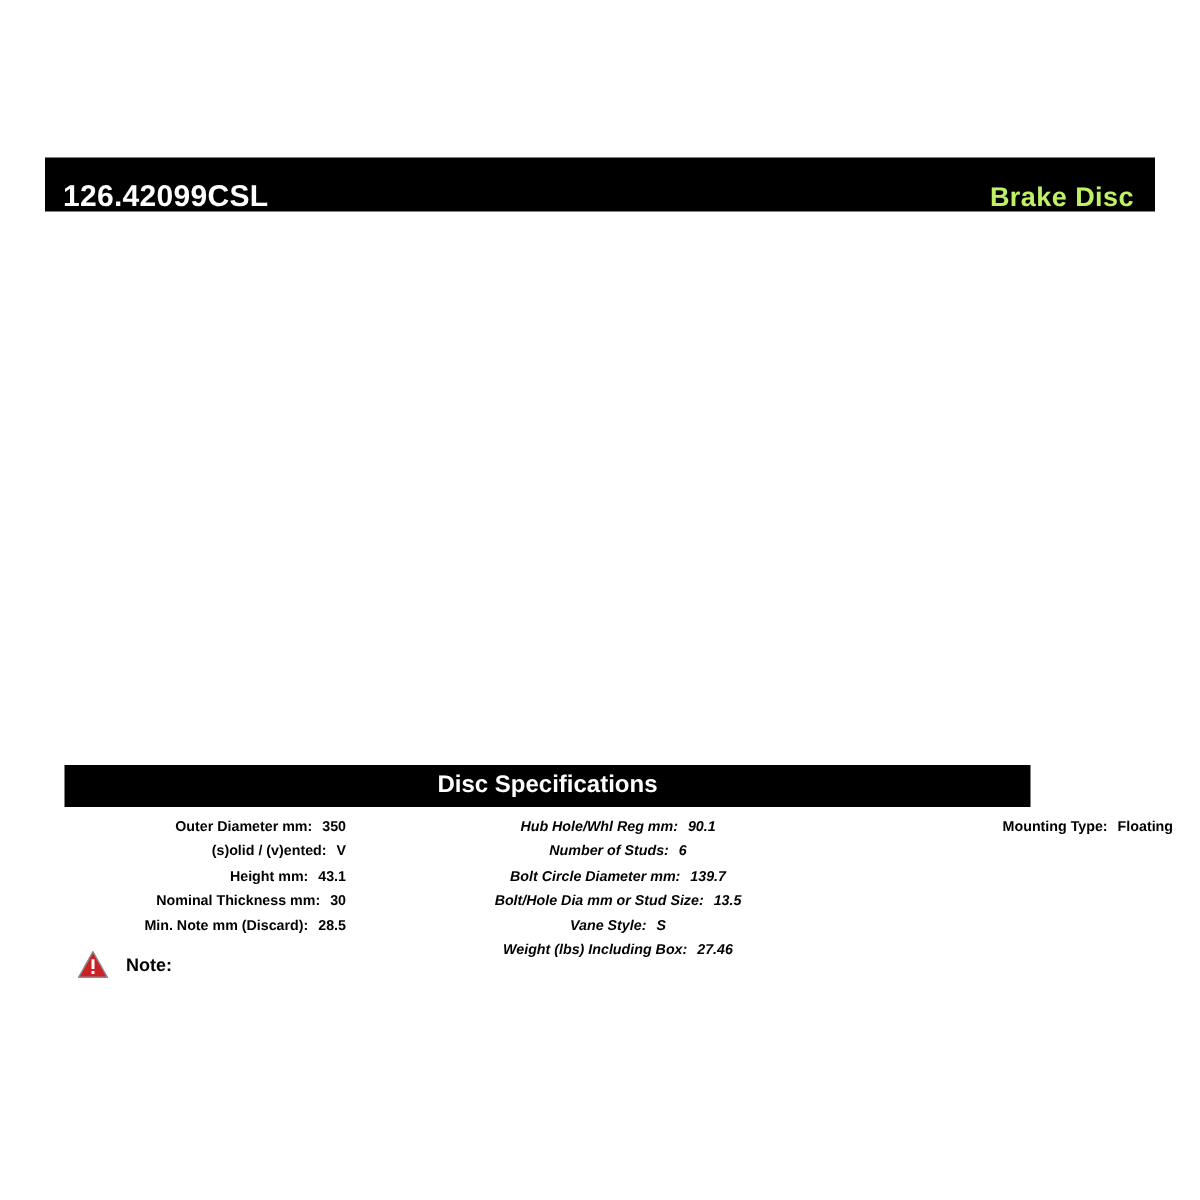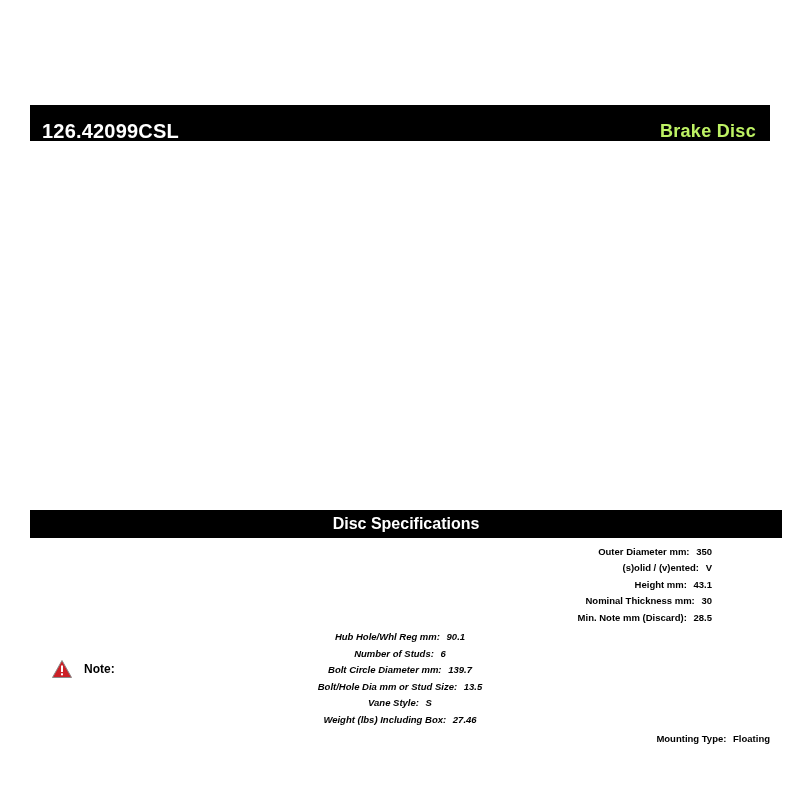--- a/index.html
+++ b/index.html
@@ -59,45 +59,44 @@
     left: 30px;
     top: 150px;
     width: 740px;
     height: 355px;
     background: #ffffff;
   }
 
   
   .specs-header {
     position: absolute;
-    left: 30px;
+    left: 43px;
     top: 510px;
-    width: 752px;
+    width: 644px;
     height: 28px;
     background: #000000;
     display: flex;
     align-items: center;
     justify-content: center;
   }
   .specs-header-text {
     color: #ffffff;
     font-size: 16px;
     font-weight: bold;
     line-height: 1;
   }
 
   
   .specs-body {
     position: absolute;
-    left: 30px;
+    left: 42px;
     top: 540px;
     width: 740px;
     height: 105px;
     display: flex;
-    flex-direction: column;
   }
   .spec-col {
     flex: 1 1 33.333%;
     display: flex;
     flex-direction: column;
     align-items: center;
     padding-top: 3px;
   }
   .spec-col.col-left { align-items: flex-end; padding-right: 58px; box-sizing: border-box; }
   .spec-col.col-mid  { align-items: center; font-style: italic; }
@@ -111,21 +110,21 @@
     white-space: nowrap;
   }
   .spec-line .spec-value {
     font-weight: bold;
   }
 
   
   .note-row {
     position: absolute;
     left: 30px;
-    top: 654px;
+    top: 628px;
     width: 740px;
     height: 30px;
     display: flex;
     align-items: center;
     padding-left: 22px;
     box-sizing: border-box;
   }
   .warn-icon {
     width: 20px;
     height: 18px;

